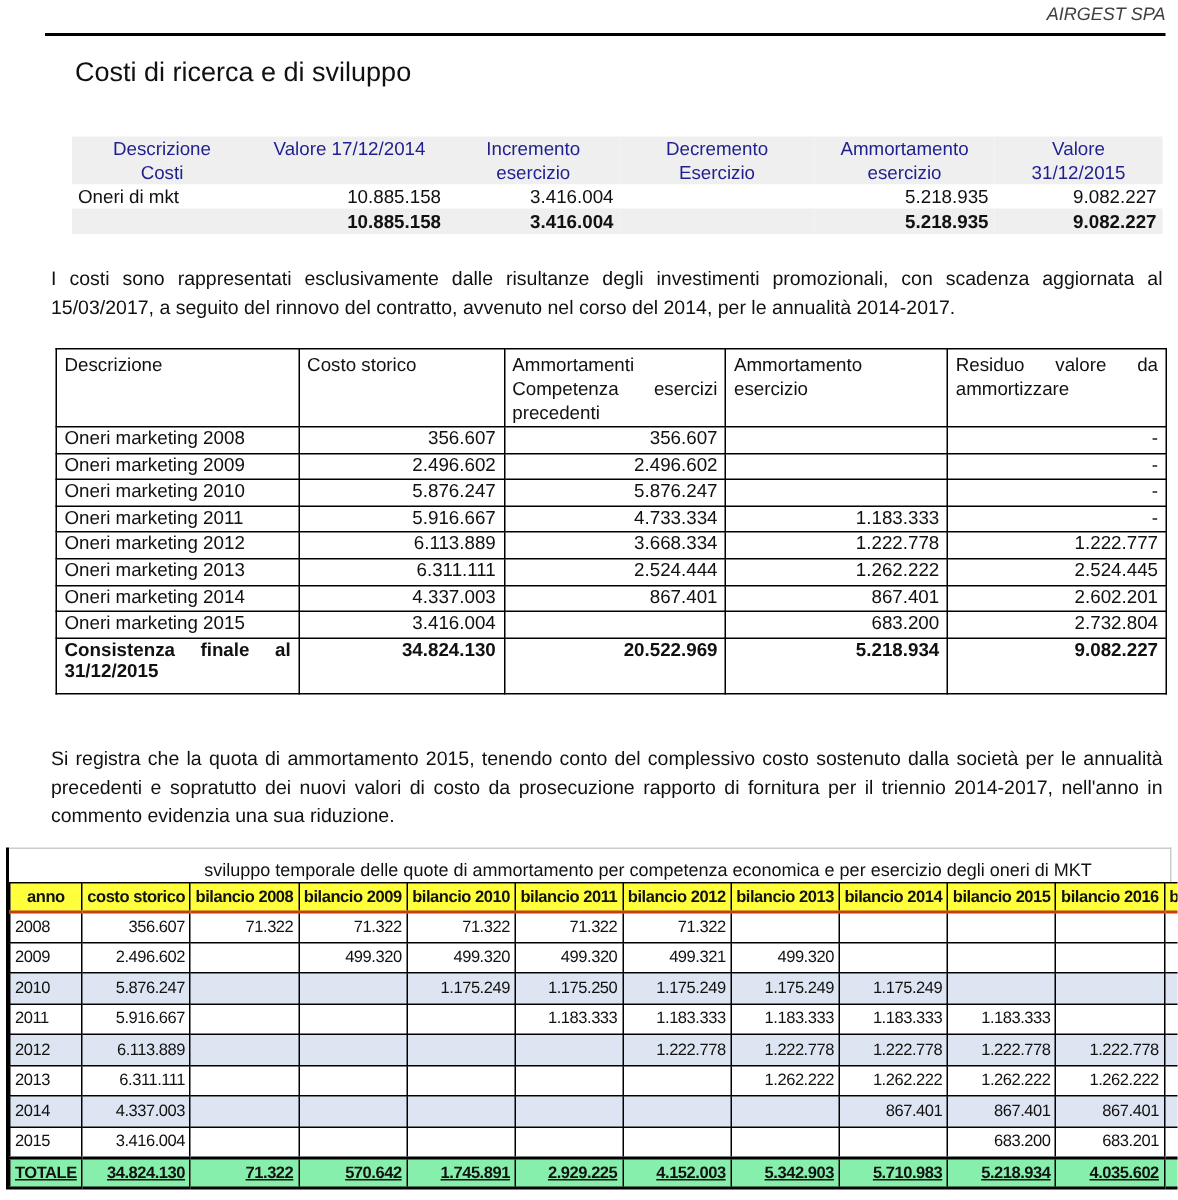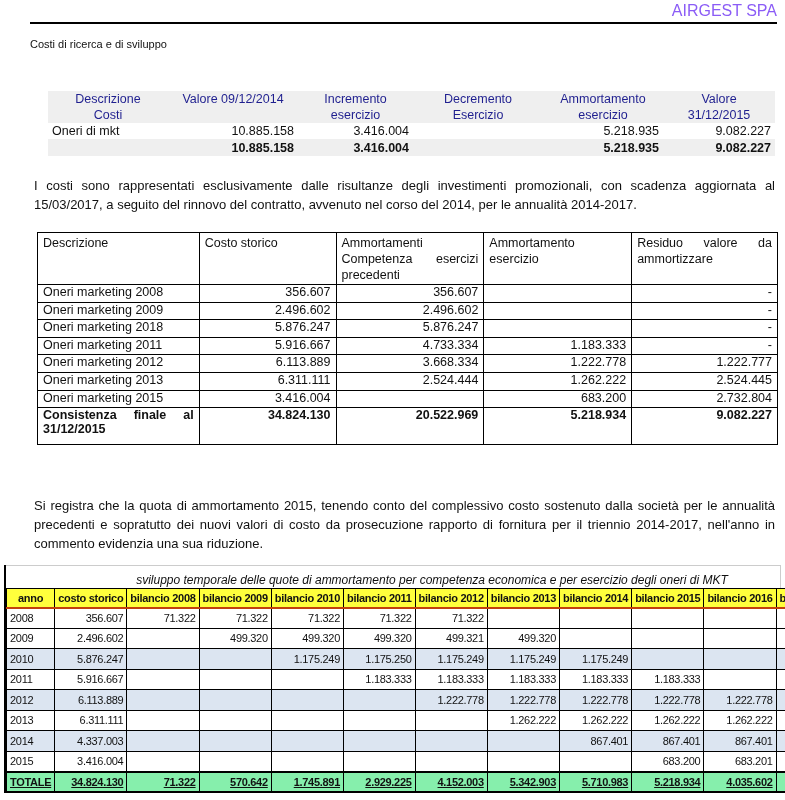--- a/index.html
+++ b/index.html
@@ -1,29 +1,29 @@
 <!DOCTYPE html>
 <html><head>
 <meta charset="utf-8">
 <style>
   * { box-sizing: border-box; margin: 0; padding: 0; }
   html, body { width: 785px; height: 800px; background: #ffffff; overflow: hidden; }
   body { font-family: "Liberation Sans", sans-serif; color: #111; position: relative; }
 
   .header-company {
     position: absolute; right: 8px; top: 2px;
-    font-size: 16px; color: #8b5cf6;
+    font-style: italic; font-size: 12px; color: #404040;
   }
   .header-rule {
     position: absolute; left: 30px; right: 8px; top: 22px;
     border-top: 2px solid #000;
   }
   .section-title {
-    position: absolute; left: 30px; top: 38px;
-    font-size: 11px; color: #111;
+    position: absolute; left: 50px; top: 38px;
+    font-size: 18px; color: #111;
   }
 
   
   .t1 {
     position: absolute; left: 48px; top: 91px; width: 727px;
     border-collapse: collapse; font-size: 12.5px;
   }
   .t1 td { padding: 0 4px; height: 16px; }
   .t1 .head td {
     background: #efefef; color: #1f1f8f; text-align: center;
@@ -53,21 +53,20 @@
 
   
   .t3-wrap {
     position: absolute; left: 4px; top: 565px; width: 777px;
     border-left: 2px solid #000;
   }
   .t3-title {
     height: 23px; border-top: 1px solid #ccc; border-right: 1px solid #ccc;
     font-size: 12px; text-align: center; padding-top: 7px; padding-left: 78px;
     color: #111;
-    font-style: italic;
   }
   .t3 {
     width: 100%; border-collapse: collapse; font-size: 11px;
     font-family: "Liberation Sans Narrow", "Liberation Sans", sans-serif;
     letter-spacing: -0.3px;
   }
   .t3 td { border: 1px solid #000; padding: 0 3px; height: 20.5px; text-align: right; white-space: nowrap; }
   .t3 .head td { background: #ffff3c; font-weight: bold; text-align: center; height: 19px; border-bottom: 2px solid #c2410c; }
   .t3 td.yr { text-align: left; }
   .t3 .shade td { background: #dce5f1; }
@@ -86,21 +85,21 @@
     <col style="width:120px">
       <col style="width:130px">
       <col style="width:115px">
       <col style="width:130px">
       <col style="width:120px">
       <col style="width:112px">
   </colgroup>
   <tbody>
       <tr class="head">
     <td><span>Descrizione</span><br><span>Costi</span></td>
-    <td><span>Valore 09/12/2014</span><br><span></span></td>
+    <td><span>Valore 17/12/2014</span><br><span></span></td>
     <td><span>Incremento</span><br><span>esercizio</span></td>
     <td><span>Decremento</span><br><span>Esercizio</span></td>
     <td><span>Ammortamento</span><br><span>esercizio</span></td>
     <td><span>Valore</span><br><span>31/12/2015</span></td>
   </tr>
   <tr class="row">
     <td>Oneri di mkt</td>
     <td>10.885.158</td>
     <td>3.416.004</td>
     <td></td>
@@ -146,21 +145,21 @@
         <td class="num">-</td>
       </tr>
       <tr>
         <td>Oneri marketing 2009</td>
         <td class="num">2.496.602</td>
         <td class="num">2.496.602</td>
         <td class="num"></td>
         <td class="num">-</td>
       </tr>
       <tr>
-        <td>Oneri marketing 2018</td>
+        <td>Oneri marketing 2010</td>
         <td class="num">5.876.247</td>
         <td class="num">5.876.247</td>
         <td class="num"></td>
         <td class="num">-</td>
       </tr>
       <tr>
         <td>Oneri marketing 2011</td>
         <td class="num">5.916.667</td>
         <td class="num">4.733.334</td>
         <td class="num">1.183.333</td>
@@ -172,20 +171,27 @@
         <td class="num">3.668.334</td>
         <td class="num">1.222.778</td>
         <td class="num">1.222.777</td>
       </tr>
       <tr>
         <td>Oneri marketing 2013</td>
         <td class="num">6.311.111</td>
         <td class="num">2.524.444</td>
         <td class="num">1.262.222</td>
         <td class="num">2.524.445</td>
+      </tr>
+      <tr>
+        <td>Oneri marketing 2014</td>
+        <td class="num">4.337.003</td>
+        <td class="num">867.401</td>
+        <td class="num">867.401</td>
+        <td class="num">2.602.201</td>
       </tr>
       <tr>
         <td>Oneri marketing 2015</td>
         <td class="num">3.416.004</td>
         <td class="num"></td>
         <td class="num">683.200</td>
         <td class="num">2.732.804</td>
       </tr>
     </tbody>
   <tbody>

